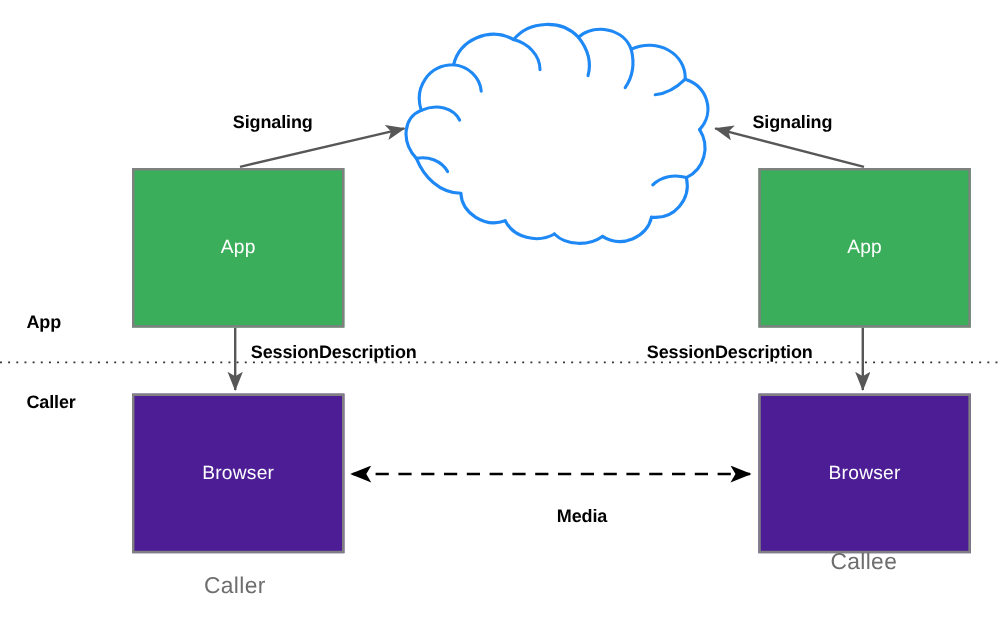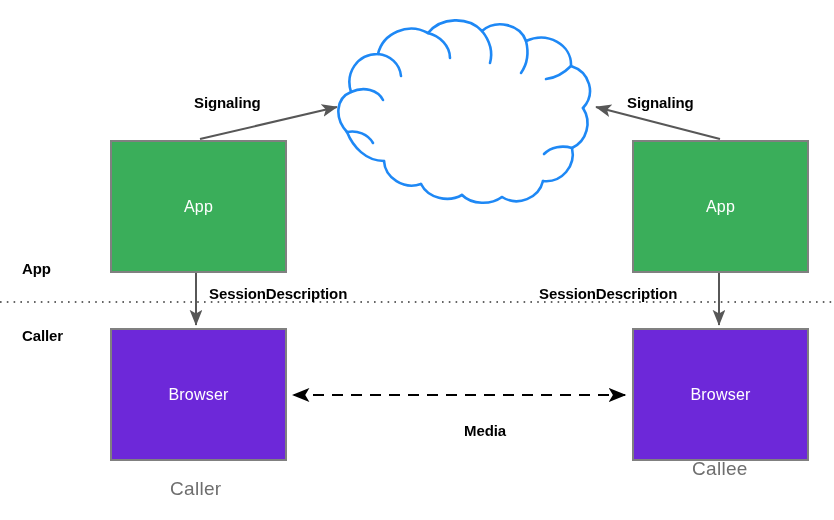--- a/index.html
+++ b/index.html
@@ -21,21 +21,21 @@
     box-sizing: border-box;
     display: flex;
     align-items: center;
     justify-content: center;
     color: #ffffff;
     font-size: 16px;
     font-weight: 400;
     letter-spacing: 0.2px;
   }
   .box-app  { background: #3AAE5A; }
-  .box-brws { background: #6d28d9; }
+  .box-brws { background: #4c1d95; }
 
   #app-box-left   { left: 110px; top: 140px; width: 177px; height: 133px; }
   #app-box-right  { left: 632px; top: 140px; width: 177px; height: 133px; }
   #browser-box-left  { left: 110px; top: 328px; width: 177px; height: 133px; }
   #browser-box-right { left: 632px; top: 328px; width: 177px; height: 133px; }
 
   .lbl {
     position: absolute;
     white-space: nowrap;
     font-weight: bold;

